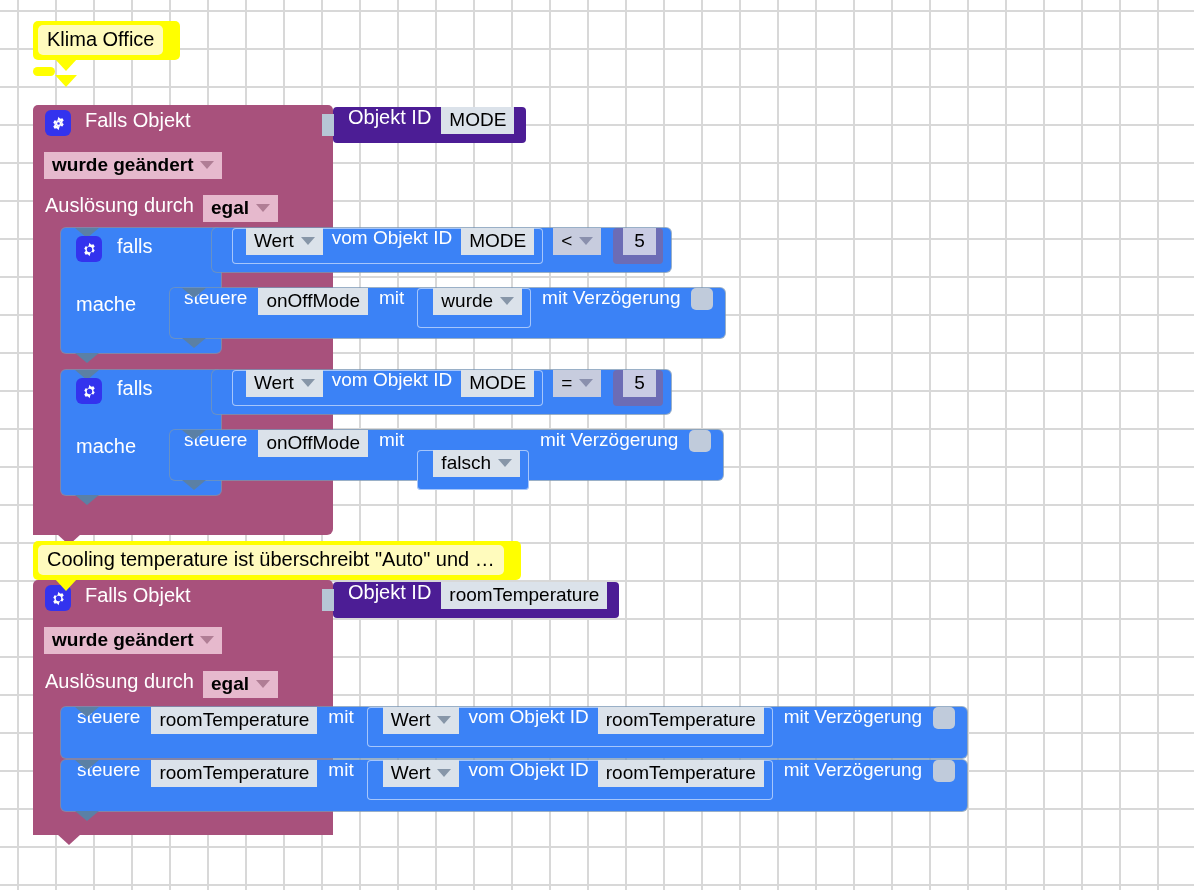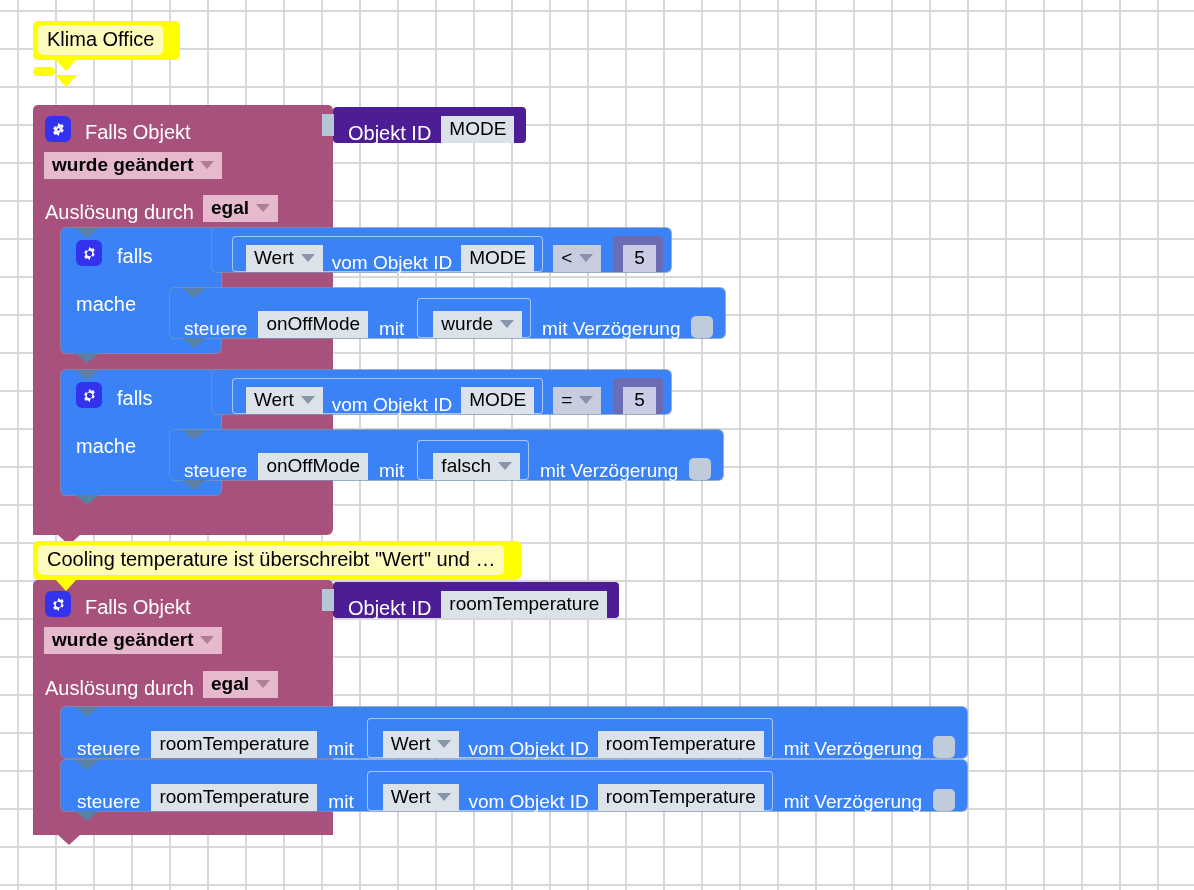--- a/index.html
+++ b/index.html
@@ -65,21 +65,21 @@
 
   
   .blk{position:absolute;box-sizing:border-box;}
 
   
   .purple{ background:#a8517c; }
   .blue{ background:#3b82f6; }
   .lightblue{ background:#4c1d95; }
   .numblk{ background:#6c6cb5; }
 
-  .row{display:flex;align-items:flex-end;}
+  .row{display:flex;align-items:flex-start;}
 
   
   .wtxt{color:#ffffff;font-size:20px;white-space:nowrap;line-height:1;}
   .wtxt.sm{font-size:19px;}
 
   
   .fld{
     background:#dbe2ea;
     border-radius:0;
     color:#000;
@@ -276,34 +276,34 @@
   <div class="abs" style="left:76px;top:436px;">
     <span class="wtxt">mache</span>
   </div>
 
   <div class="abs" style="left:170px;top:430px;">
     <div class="abs" style="left:12px;top:0px;width:0;height:0;border-left:12px solid transparent;border-right:12px solid transparent;border-top:10px solid #5b80a5;"></div>
     <div class="row blue hairline" style="height:50px;border-radius:5px;padding:0 12px 0 14px;gap:11px;">
       <span class="wtxt sm">steuere</span>
       <span class="fld">onOffMode</span>
       <span class="wtxt sm">mit</span>
-      <div class="row blue outline" style="height:40px;border-radius:4px;padding:0 9px 0 16px;margin-left:2px;">
+      <div class="row blue outline" style="height:40px;border-radius:4px;padding:0 9px 0 16px;margin-left:2px;margin-top:20px;">
         <span class="fld">
           <span>falsch</span>
           <span class="caret"></span>
         </span>
       </div>
       <span class="wtxt sm">mit Verzögerung</span>
       <span class="cbox"></span>
     </div>
     <div class="abs" style="left:12px;top:50px;width:0;height:0;border-left:12px solid transparent;border-right:12px solid transparent;border-top:10px solid #5b80a5;"></div>
   </div>
 
   <div class="comment" style="left:33px;top:541px;">
-    <span class="field">Cooling temperature ist überschreibt "Wert" und …</span>
+    <span class="field">Cooling temperature ist überschreibt "Auto" und …</span>
     <span class="tail"></span>
   </div>
 
   <div class="blk purple" style="left:33px;top:580px;width:300px;height:255px;border-radius:5px 5px 0 0;"></div>
   <div class="blk purple" style="left:33px;top:805px;width:300px;height:30px;border-radius:0 0 6px 6px;"></div>
   <div class="abs" style="left:57px;top:834px;width:0;height:0;border-left:12px solid transparent;border-right:12px solid transparent;border-top:11px solid #a8517c;"></div>
 
   <div class="abs row" style="left:45px;top:585px;height:32px;gap:14px;">
     <span class="gear">
       <svg width="17" height="17" viewBox="0 0 24 24" aria-hidden="true">

